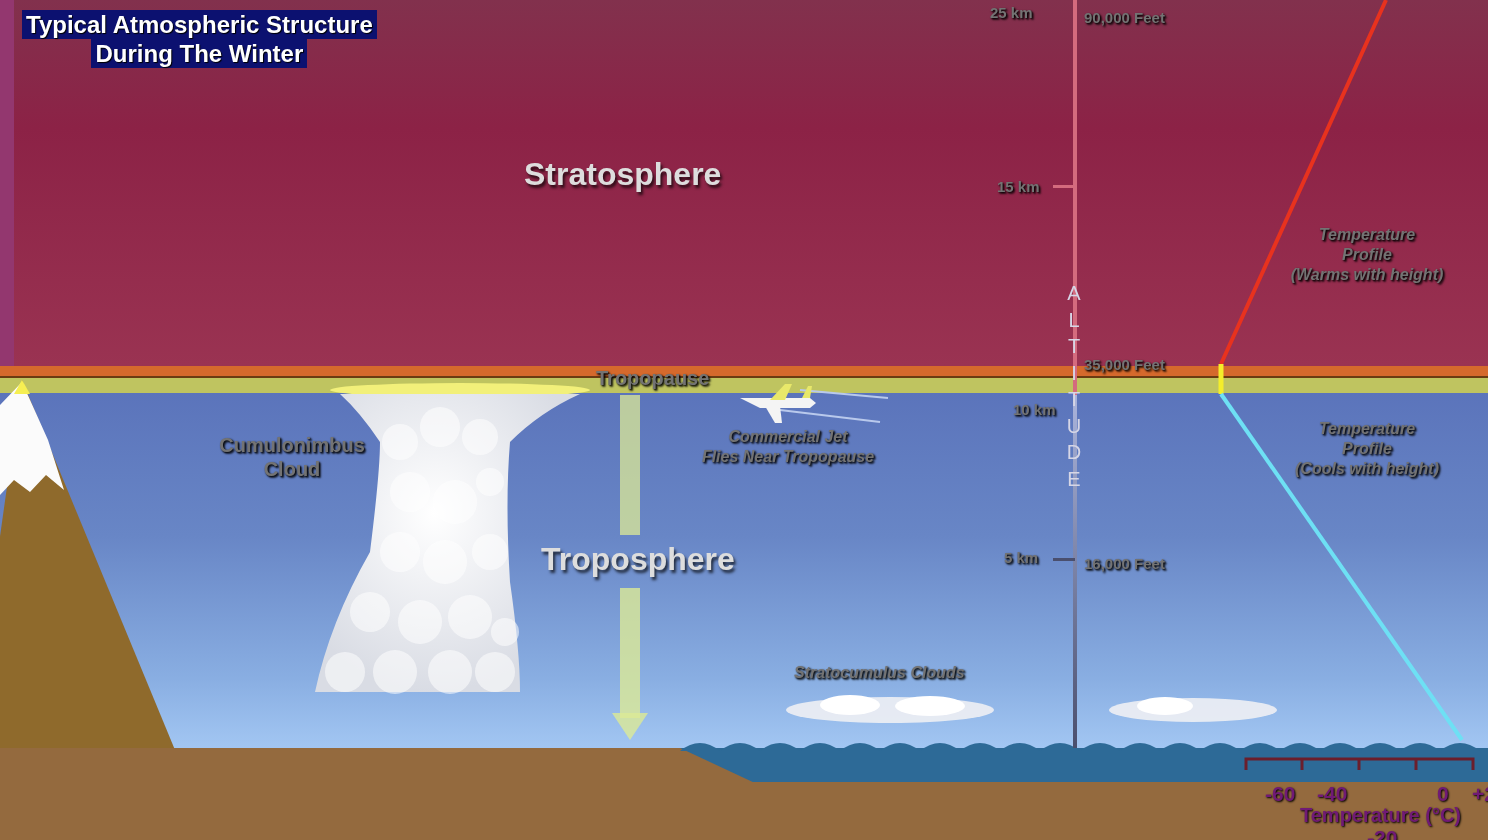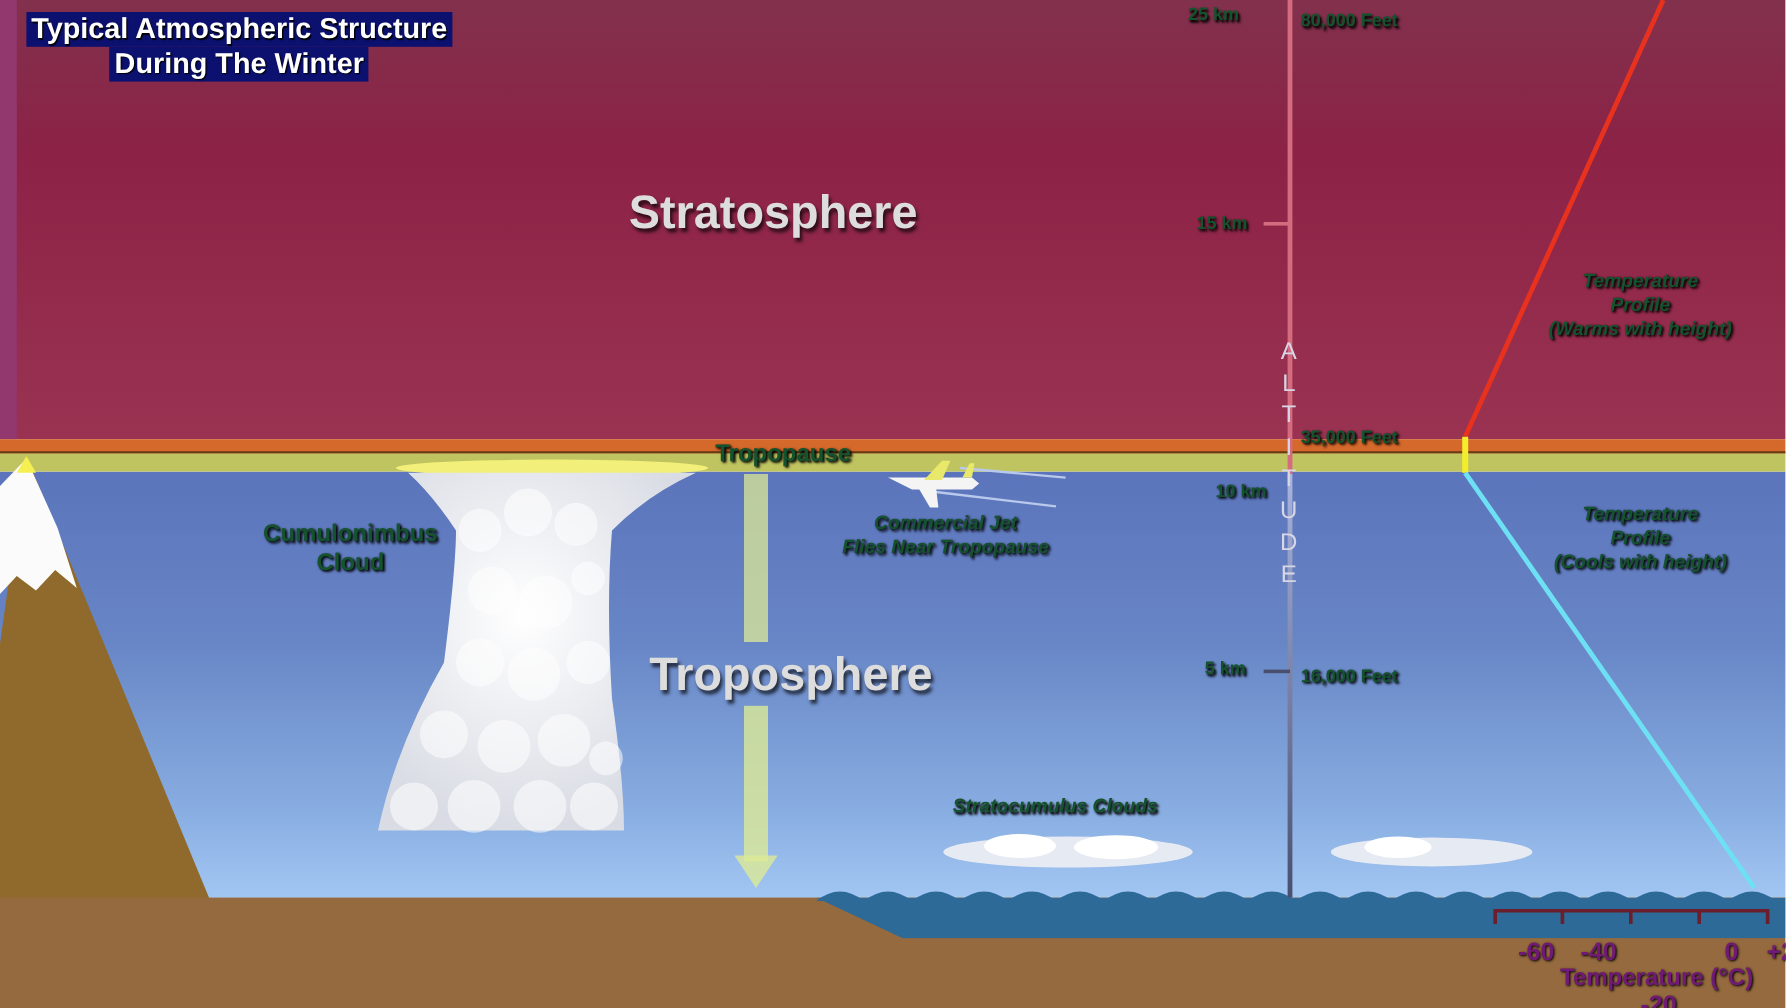--- a/index.html
+++ b/index.html
@@ -5,24 +5,24 @@
   html, body { margin: 0; padding: 0; }
   body { width: 1488px; height: 840px; overflow: hidden; position: relative; font-family: "Liberation Sans", sans-serif; }
   .abs { position: absolute; }
   .strat { left: 0; top: 0; width: 1488px; height: 366px; background: linear-gradient(180deg, #82314d 0%, #8c2246 35%, #9a3352 100%); }
   .strat-edge { left: 0; top: 0; width: 14px; height: 366px; background: #93376f; }
   .orange { left: 0; top: 366px; width: 1488px; height: 10px; background: #d5692c; border-bottom: 2px solid #6b3b12; }
   .pause { left: 0; top: 378px; width: 1488px; height: 15px; background: #bfc460; }
   .tropo { left: 0; top: 393px; width: 1488px; height: 357px; background: linear-gradient(180deg, #5b74bb 0%, #6886c6 40%, #89aee2 80%, #a3c7f3 100%); }
   .ground { left: 0; top: 748px; width: 1488px; height: 92px; background: #946a3e; }
   .ocean { left: 680px; top: 748px; width: 808px; height: 34px; background: #2d6a97; clip-path: polygon(0 0, 100% 0, 100% 100%, 9% 100%); }
-  .txt { color: #14532d; font-weight: bold; text-align: center; text-shadow: 1px 1px 2px #000, 2px 2px 2px rgba(0,0,0,0.6); white-space: nowrap; }
+  .txt { color: #737373; font-weight: bold; text-align: center; text-shadow: 1px 1px 2px #000, 2px 2px 2px rgba(0,0,0,0.6); white-space: nowrap; }
   .title-box { left: 22px; top: 10px; }
   .title-line { display: block; width: fit-content; margin: 0 auto; background: #0c1170; color: #fff; font-weight: bold; font-size: 24px; line-height: 29px; padding: 0 4px; text-shadow: 1px 1px 1px #000; }
-  .big { color: #ddd; font-size: 39px; text-shadow: 2px 3px 3px rgba(0,0,0,0.7); }
+  .big { color: #ddd; font-size: 32px; text-shadow: 2px 3px 3px rgba(0,0,0,0.7); }
   .lbl { font-size: 20px; line-height: 24px; }
   .small { font-size: 16px; line-height: 20px; font-style: italic; }
   .alt { font-size: 15px; }
   .axis-lbl { color: #701a75; font-size: 21px; font-weight: bold; text-shadow: 1px 1px 2px #000; white-space: nowrap; margin-left: 32px; }
   .altitude-letters { left: 1066px; top: 280px; width: 16px; font-size: 20px; color: #d6d6e6; line-height: 26.5px; text-align: center; font-family: "Liberation Sans", sans-serif; }
 </style>
 </head>
 <body>
 
 <div class="abs strat"></div>
@@ -111,21 +111,21 @@
   <div>T</div>
   <div>U</div>
   <div>D</div>
   <div>E</div>
 </div>
 
 <div class="abs txt alt" style="left:990px;top:4px;">25 km</div>
 <div class="abs txt alt" style="left:997px;top:178px;">15 km</div>
 <div class="abs txt alt" style="left:1013px;top:401px;">10 km</div>
 <div class="abs txt alt" style="left:1004px;top:549px;">5 km</div>
-<div class="abs txt alt" style="left:1084px;top:9px;">80,000 Feet</div>
+<div class="abs txt alt" style="left:1084px;top:9px;">90,000 Feet</div>
 <div class="abs txt alt" style="left:1084px;top:356px;">35,000 Feet</div>
 <div class="abs txt alt" style="left:1084px;top:555px;">16,000 Feet</div>
 
 <svg class="abs" style="left:0;top:0;" width="1488" height="840">
   <line x1="1221" y1="364" x2="1386" y2="0" stroke="#e8321e" stroke-width="4"></line>
   <line x1="1221" y1="364" x2="1221" y2="394" stroke="#f4ee2a" stroke-width="5"></line>
   <line x1="1221" y1="394" x2="1462" y2="740" stroke="#6ee0f4" stroke-width="4"></line>
 
   <path d="M1246,770 L1246,759 L1473,759 L1473,770 M1302,759 L1302,770 M1359,759 L1359,770 M1416,759 L1416,770" stroke="#6b1e2c" stroke-width="3" fill="none"></path>
 </svg>

